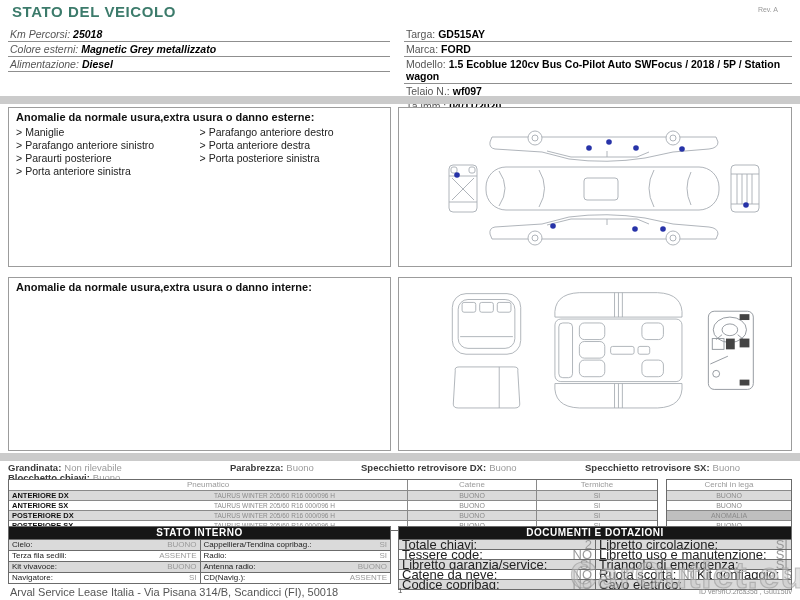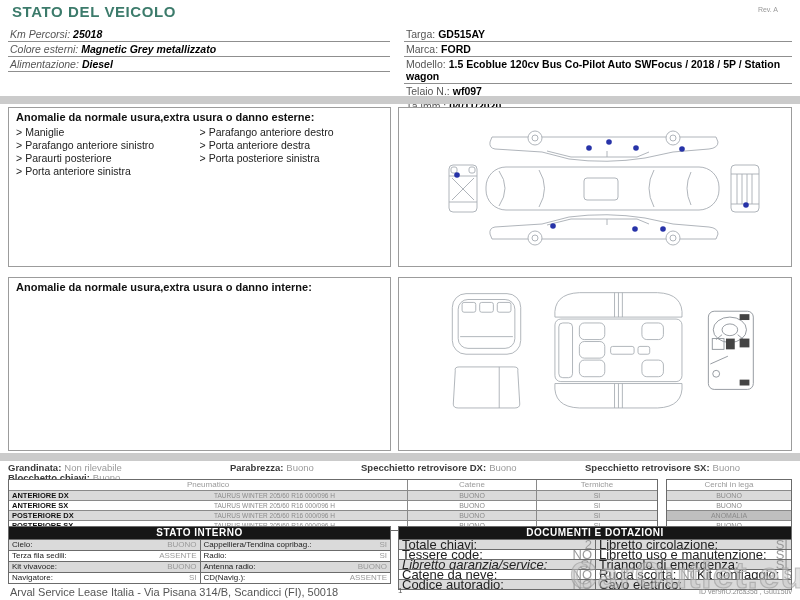--- a/index.html
+++ b/index.html
@@ -358,21 +358,21 @@
           <div class="f-cell" style="width: 50%;">
             <span class="lbl">Tessere code:</span>
             <span class="val">NO</span>
           </div>
           <div class="f-cell" style="width: 50%;">
             <span class="lbl">Libretto uso e manutenzione:</span>
             <span class="val">SI</span>
           </div>
         </div>
         <div class="f-row shade">
-          <div class="f-cell" style="width: 50%; font-style: italic;">
+          <div class="f-cell" style="width: 50%;">
             <span class="lbl">Libretto garanzia/service:</span>
             <span class="val">SI</span>
           </div>
           <div class="f-cell" style="width: 50%;">
             <span class="lbl">Triangolo di emergenza:</span>
             <span class="val">SI</span>
           </div>
         </div>
         <div class="f-row">
           <div class="f-cell" style="width: 50%;">
@@ -383,21 +383,21 @@
             <span class="lbl">Ruota scorta:</span>
             <span class="val">NO</span>
           </div>
           <div class="f-cell" style="width: 25%;">
             <span class="lbl">Kit gonfiaggio:</span>
             <span class="val">SI</span>
           </div>
         </div>
         <div class="f-row shade">
           <div class="f-cell" style="width: 50%;">
-            <span class="lbl">Codice autoradio:</span>
+            <span class="lbl">Codice copribag:</span>
             <span class="val">NO</span>
           </div>
           <div class="f-cell" style="width: 50%;">
             <span class="lbl">Cavo elettrico:</span>
             <span class="val"></span>
           </div>
         </div>
       </div>
   </div>
 

